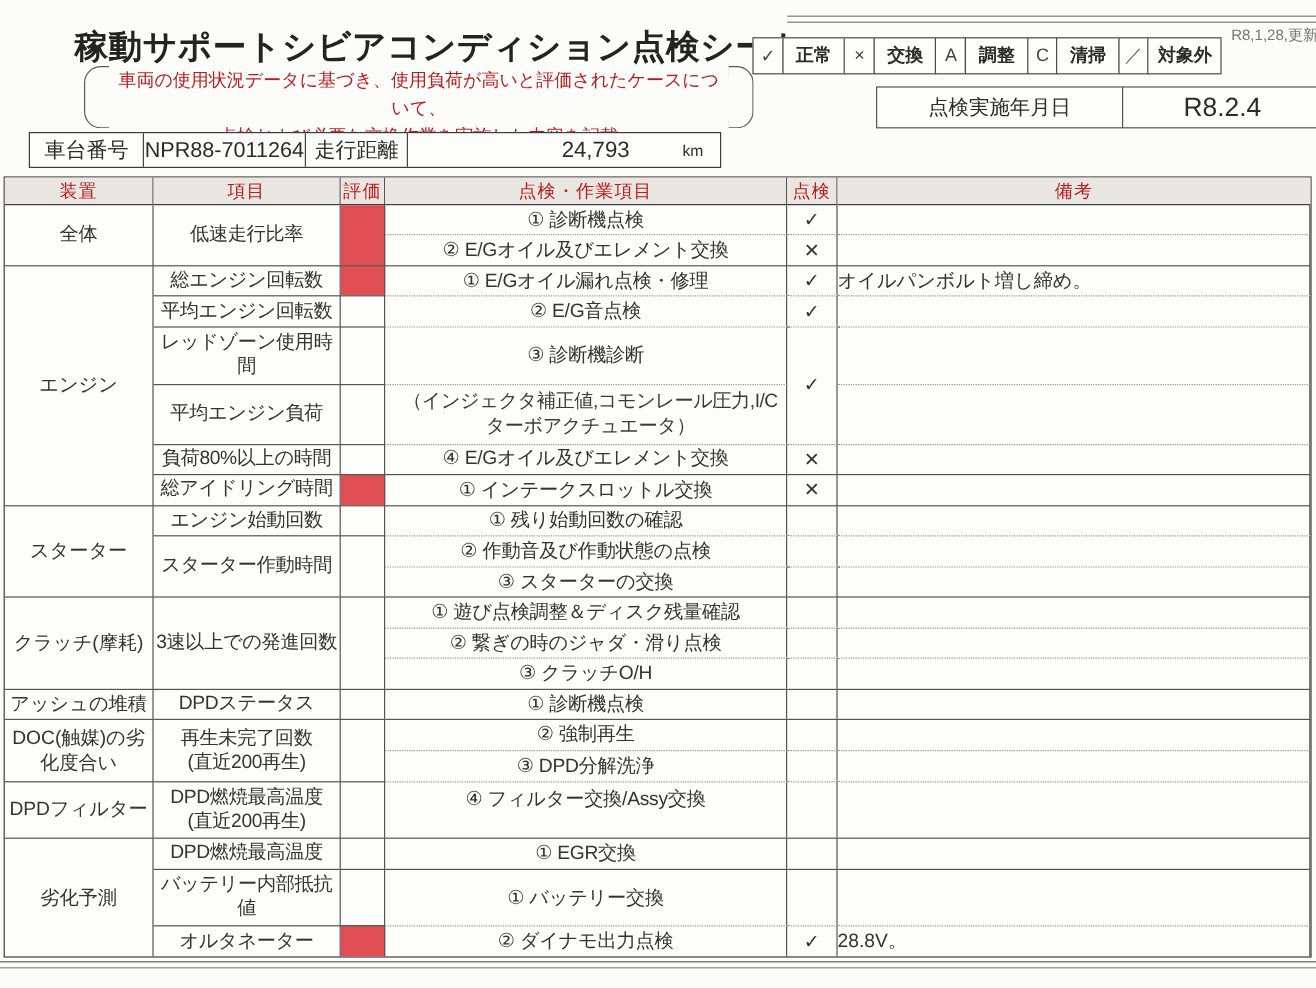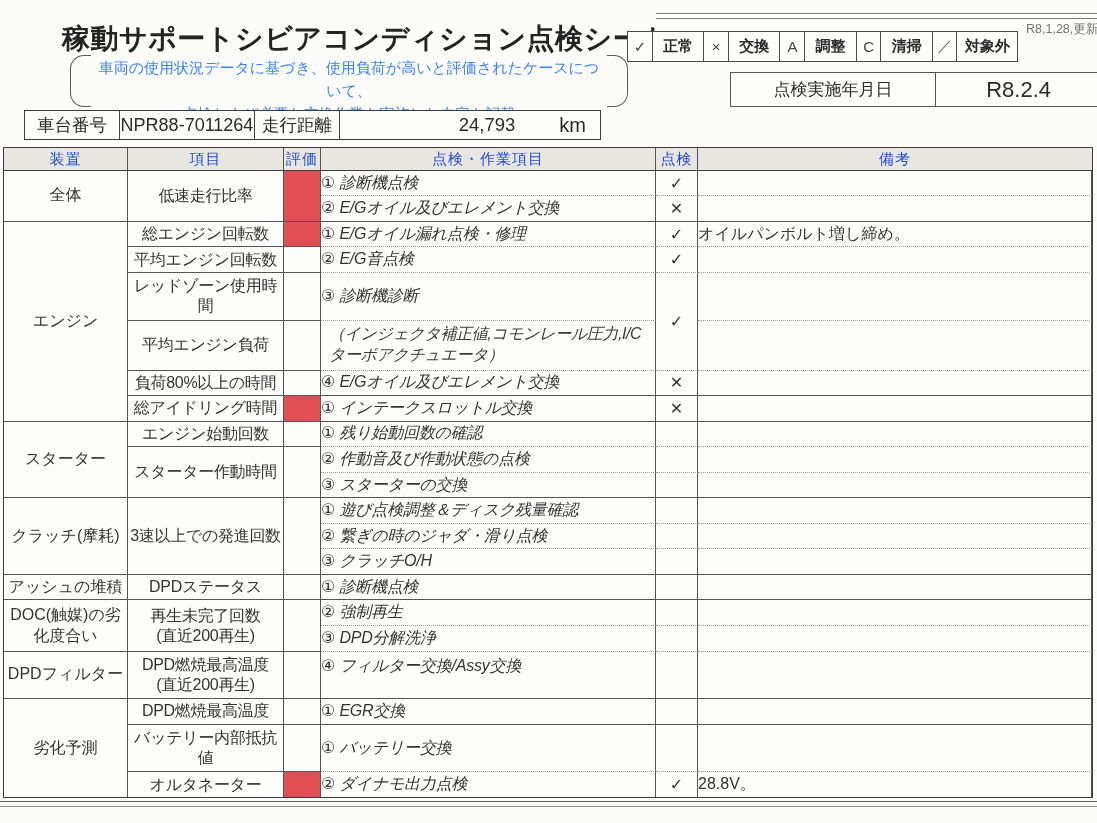--- a/index.html
+++ b/index.html
@@ -17,21 +17,21 @@
   .doc-title{
     position:absolute;left:62px;top:20px;
     font-size:28px;font-weight:700;color:#232323;
     letter-spacing:0.5px;white-space:nowrap;
   }
   .subtitle-box{
     position:absolute;left:70px;top:55px;width:558px;height:52px;
   }
   .subtitle-text{
     position:absolute;left:22px;right:22px;top:1px;
-    font-size:15px;line-height:23px;text-align:center;color:#3b82f6;
+    font-size:15px;line-height:23px;text-align:center;color:#b91c1c;
   }
   .brace{position:absolute;top:0;bottom:0;width:20px;border:1.6px solid #5a5a5a;}
   .brace.l{left:0;border-right:none;border-radius:14px 0 0 14px;}
   .brace.r{right:0;border-left:none;border-radius:0 14px 14px 0;}
 
   .top-rule{
     position:absolute;left:656px;top:13px;width:441px;height:4px;
     border-top:1.4px solid #7c7c7c;border-bottom:1.4px solid #7c7c7c;
   }
   .revision-note{
@@ -75,49 +75,49 @@
   .v-cell{
     border-right:1.3px solid #444;box-sizing:border-box;
     display:flex;align-items:center;justify-content:center;
     font-size:17.5px;color:#2b2b2b;
   }
   .v-cell.chassis-label{width:95px;}
   .v-cell.chassis-value{width:135px;font-size:18px;}
   .v-cell.mileage-label{width:85px;}
   .v-cell.mileage-value{width:260px;border-right:none;justify-content:flex-end;}
   .mileage-num{font-size:18.5px;padding-right:44px;}
-  .mileage-unit{font-size:20px;padding-right:14px;}
+  .mileage-unit{font-size:13px;padding-right:14px;}
 
   
   table.main{
     position:absolute;left:3px;top:147px;width:1090px;height:651px;
     border:1.6px solid #3c3c3c;
     border-collapse:separate;border-spacing:0;
     table-layout:fixed;background:#fdfdfc;
   }
   table.main th{
     background:var(--hdr,#e9e6e2);
-    height:22px;font-size:15px;font-weight:400;color:#1d4ed8;
+    height:22px;font-size:15px;font-weight:400;color:#b91c1c;
     border-right:1px solid #555;border-bottom:1.3px solid #3f3f3f;
     padding:0;text-align:center;letter-spacing:1px;
   }
   table.main th:last-child{border-right:none;}
   table.main td{
     padding:0;font-size:16px;color:#333;
     border-right:1px solid #555;
     vertical-align:middle;overflow:hidden;
   }
   td.bt-solid{border-top:1px solid #555;}
   td.bt-dot{border-top:1px dotted #979797;}
   tbody tr:first-child td{border-top:none;}
   td.c-device{text-align:center;font-size:15px;padding:0 3px;}
   td.c-item{text-align:center;font-size:15px;letter-spacing:-0.3px;padding:0 1px;white-space:pre-line;line-height:20px;}
   td.c-eval{}
   td.c-eval.red{background:var(--red,#e04d52);}
-  td.c-work{text-align:left;padding-left:9px;letter-spacing:-0.2px;font-style:italic;}
+  td.c-work{text-align:center;padding-left:9px;letter-spacing:-0.2px;}
   td.c-work.small{font-size:16px;color:#3a3a3a;padding-left:8px;letter-spacing:-0.4px;margin-left:12px;}
   td.c-work.vtop{vertical-align:top;padding-top:4px;}
   td.c-check{text-align:center;font-size:18px;color:#4a4a4a;}
   td.c-remark{text-align:left;padding-left:8px;border-right:none;}
 
   .bottom-rule{
     position:absolute;left:0;top:801px;width:1097px;height:4px;
     border-top:1.2px solid #5f5f5f;border-bottom:1.2px solid #8a8a8a;
   }
 </style>

